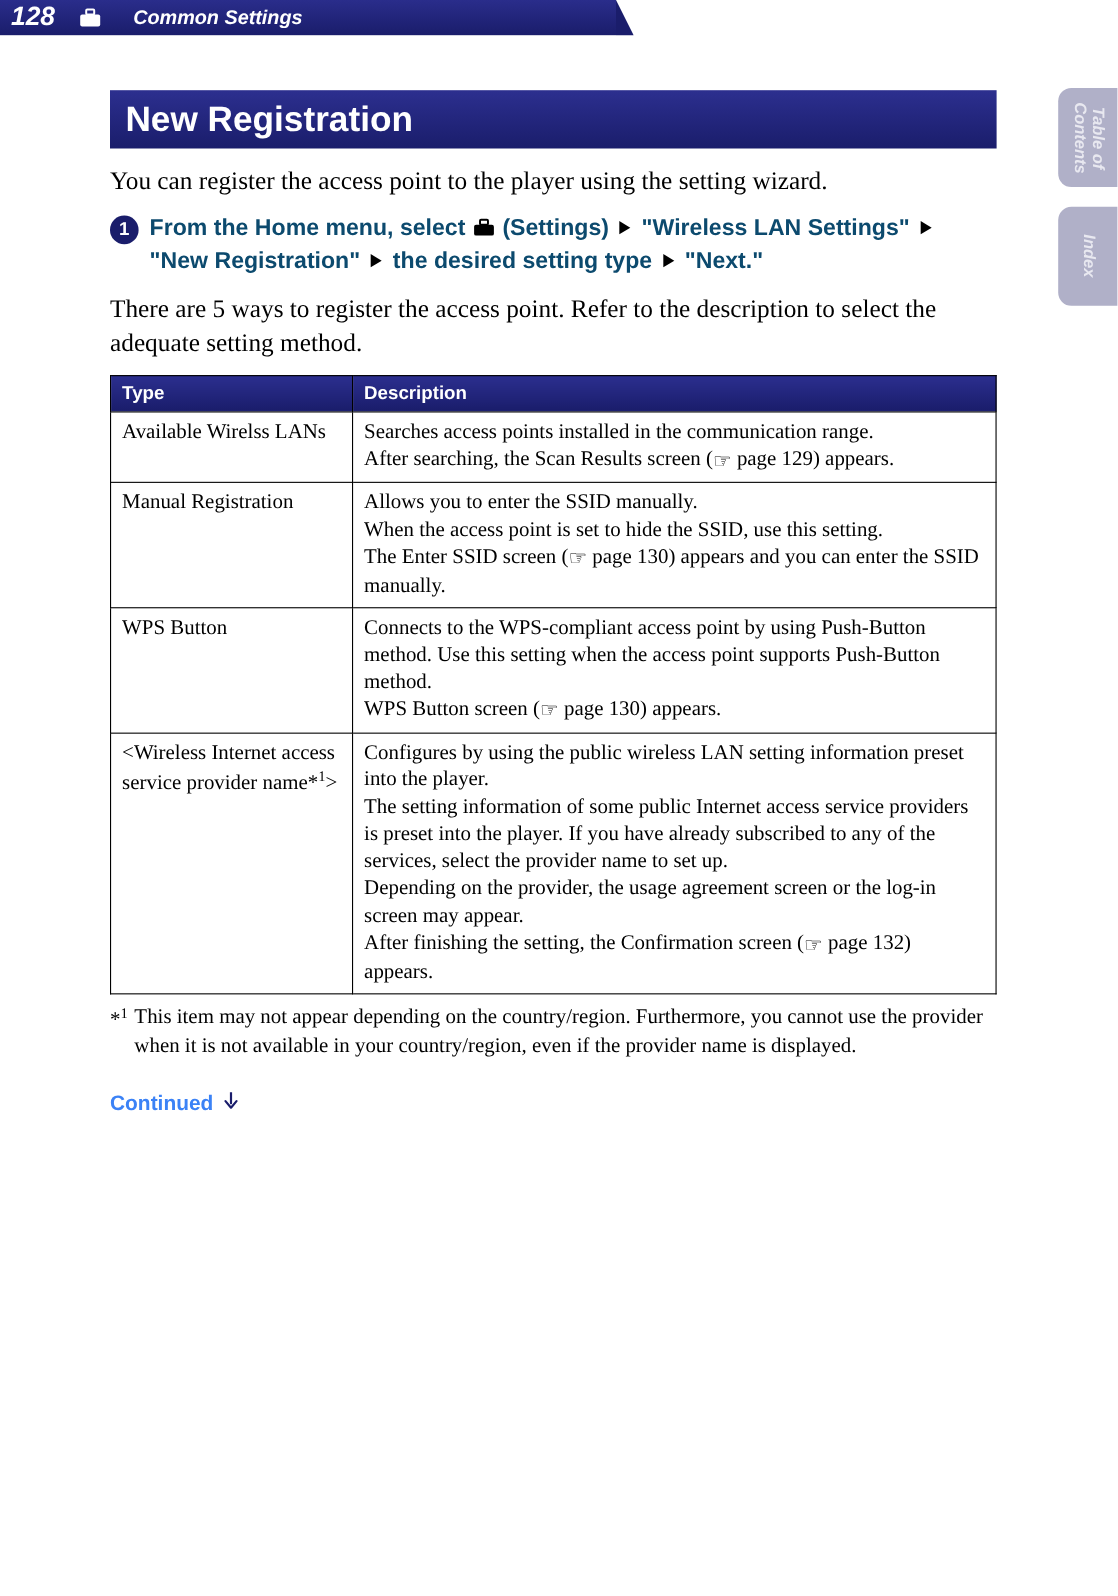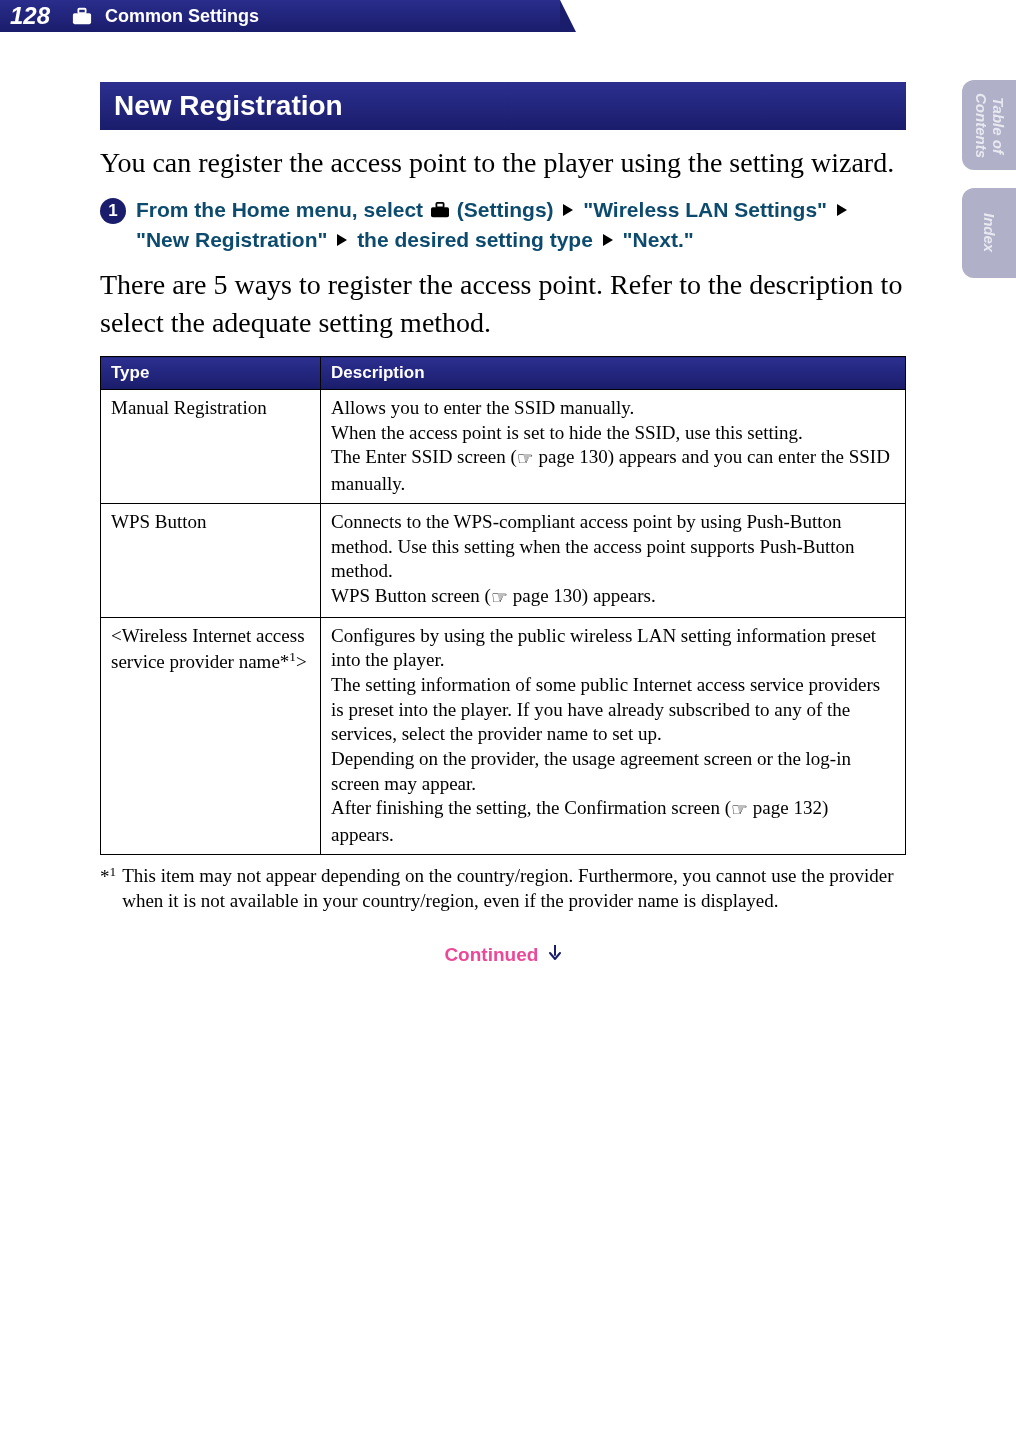--- a/index.html
+++ b/index.html
@@ -46,21 +46,23 @@
   }
   .settings-icon {
     color: #fff;
     margin-right: 12px;
     display: inline-flex;
   }
   .section-name {
     color: #fff;
     font-family: Arial, sans-serif;
     font-weight: bold;
+    font-style: italic;
     font-size: 18px;
+    margin-left: 16px;
   }
   .side-tabs {
     position: absolute;
     right: 0;
     top: 80px;
   }
   .side-tab {
     width: 54px;
     height: 90px;
     background: #b0b0c8;
@@ -80,26 +82,26 @@
   }
   .content {
     padding: 50px 110px 0 100px;
   }
   .heading-bar {
     background: #1a1d6b;
     background: linear-gradient(to bottom, #2c2f8f, #1a1d6b);
     color: #fff;
     font-family: Arial, sans-serif;
     font-weight: bold;
-    font-size: 28px;
+    font-size: 32px;
     padding: 8px 14px;
     margin-bottom: 14px;
   }
   .body-text {
-    font-size: 28px;
+    font-size: 23px;
     line-height: 1.35;
     margin-bottom: 14px;
   }
   .step-row {
     display: flex;
     align-items: flex-start;
     margin-bottom: 12px;
   }
   .step-badge {
     width: 26px;
@@ -160,22 +162,22 @@
   }
   td.col-type { width: 220px; }
   .footnote {
     font-size: 19px;
     line-height: 1.35;
     display: flex;
     margin-bottom: 20px;
   }
   .footnote-marker { margin-right: 6px; }
   .continued {
-    text-align: center;
-    color: #ec4899;
+    text-align: left;
+    color: #3b82f6;
     font-family: Arial, sans-serif;
     font-weight: bold;
     font-size: 19px;
     margin-top: 30px;
   }
   .continued-arrow {
     display: inline-block;
     margin-left: 4px;
     vertical-align: -2px;
   }
@@ -236,20 +238,27 @@
 
   <table>
     <thead>
       <tr>
         <th>Type</th>
         <th>Description</th>
       </tr>
     </thead>
     <tbody>
       <tr>
+        <td class="col-type">Available Wirelss LANs</td>
+        <td>
+          <span>Searches access points installed in the communication range.</span><br>
+          After searching, the Scan Results screen (<span class="ref-icon">☞</span> page <span>129</span>) appears.
+        </td>
+      </tr>
+      <tr>
         <td class="col-type">Manual Registration</td>
         <td>
           <span>Allows you to enter the SSID manually.</span><br>
           <span>When the access point is set to hide the SSID, use this setting.</span><br>
           The Enter SSID screen (<span class="ref-icon">☞</span> page <span>130</span>) appears and you can enter the SSID manually.
         </td>
       </tr>
       <tr>
         <td class="col-type">WPS Button</td>
         <td>

